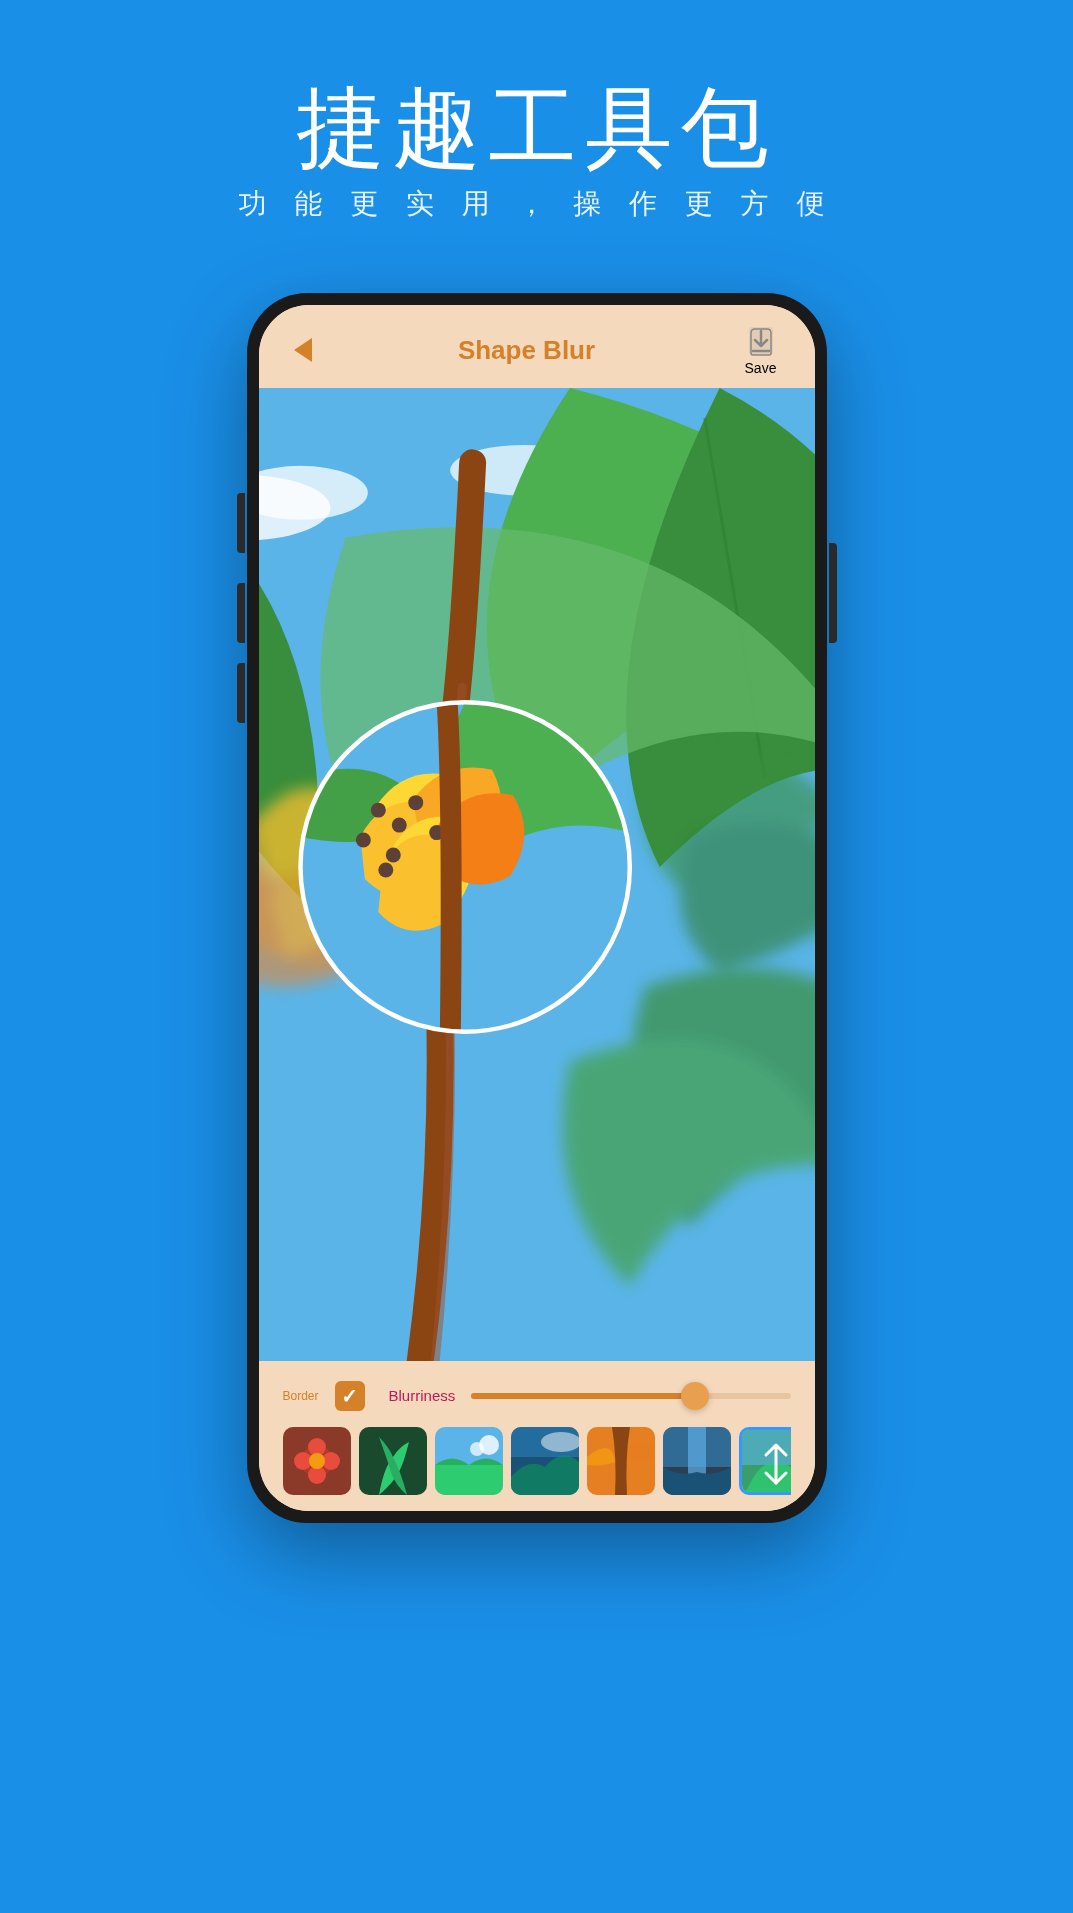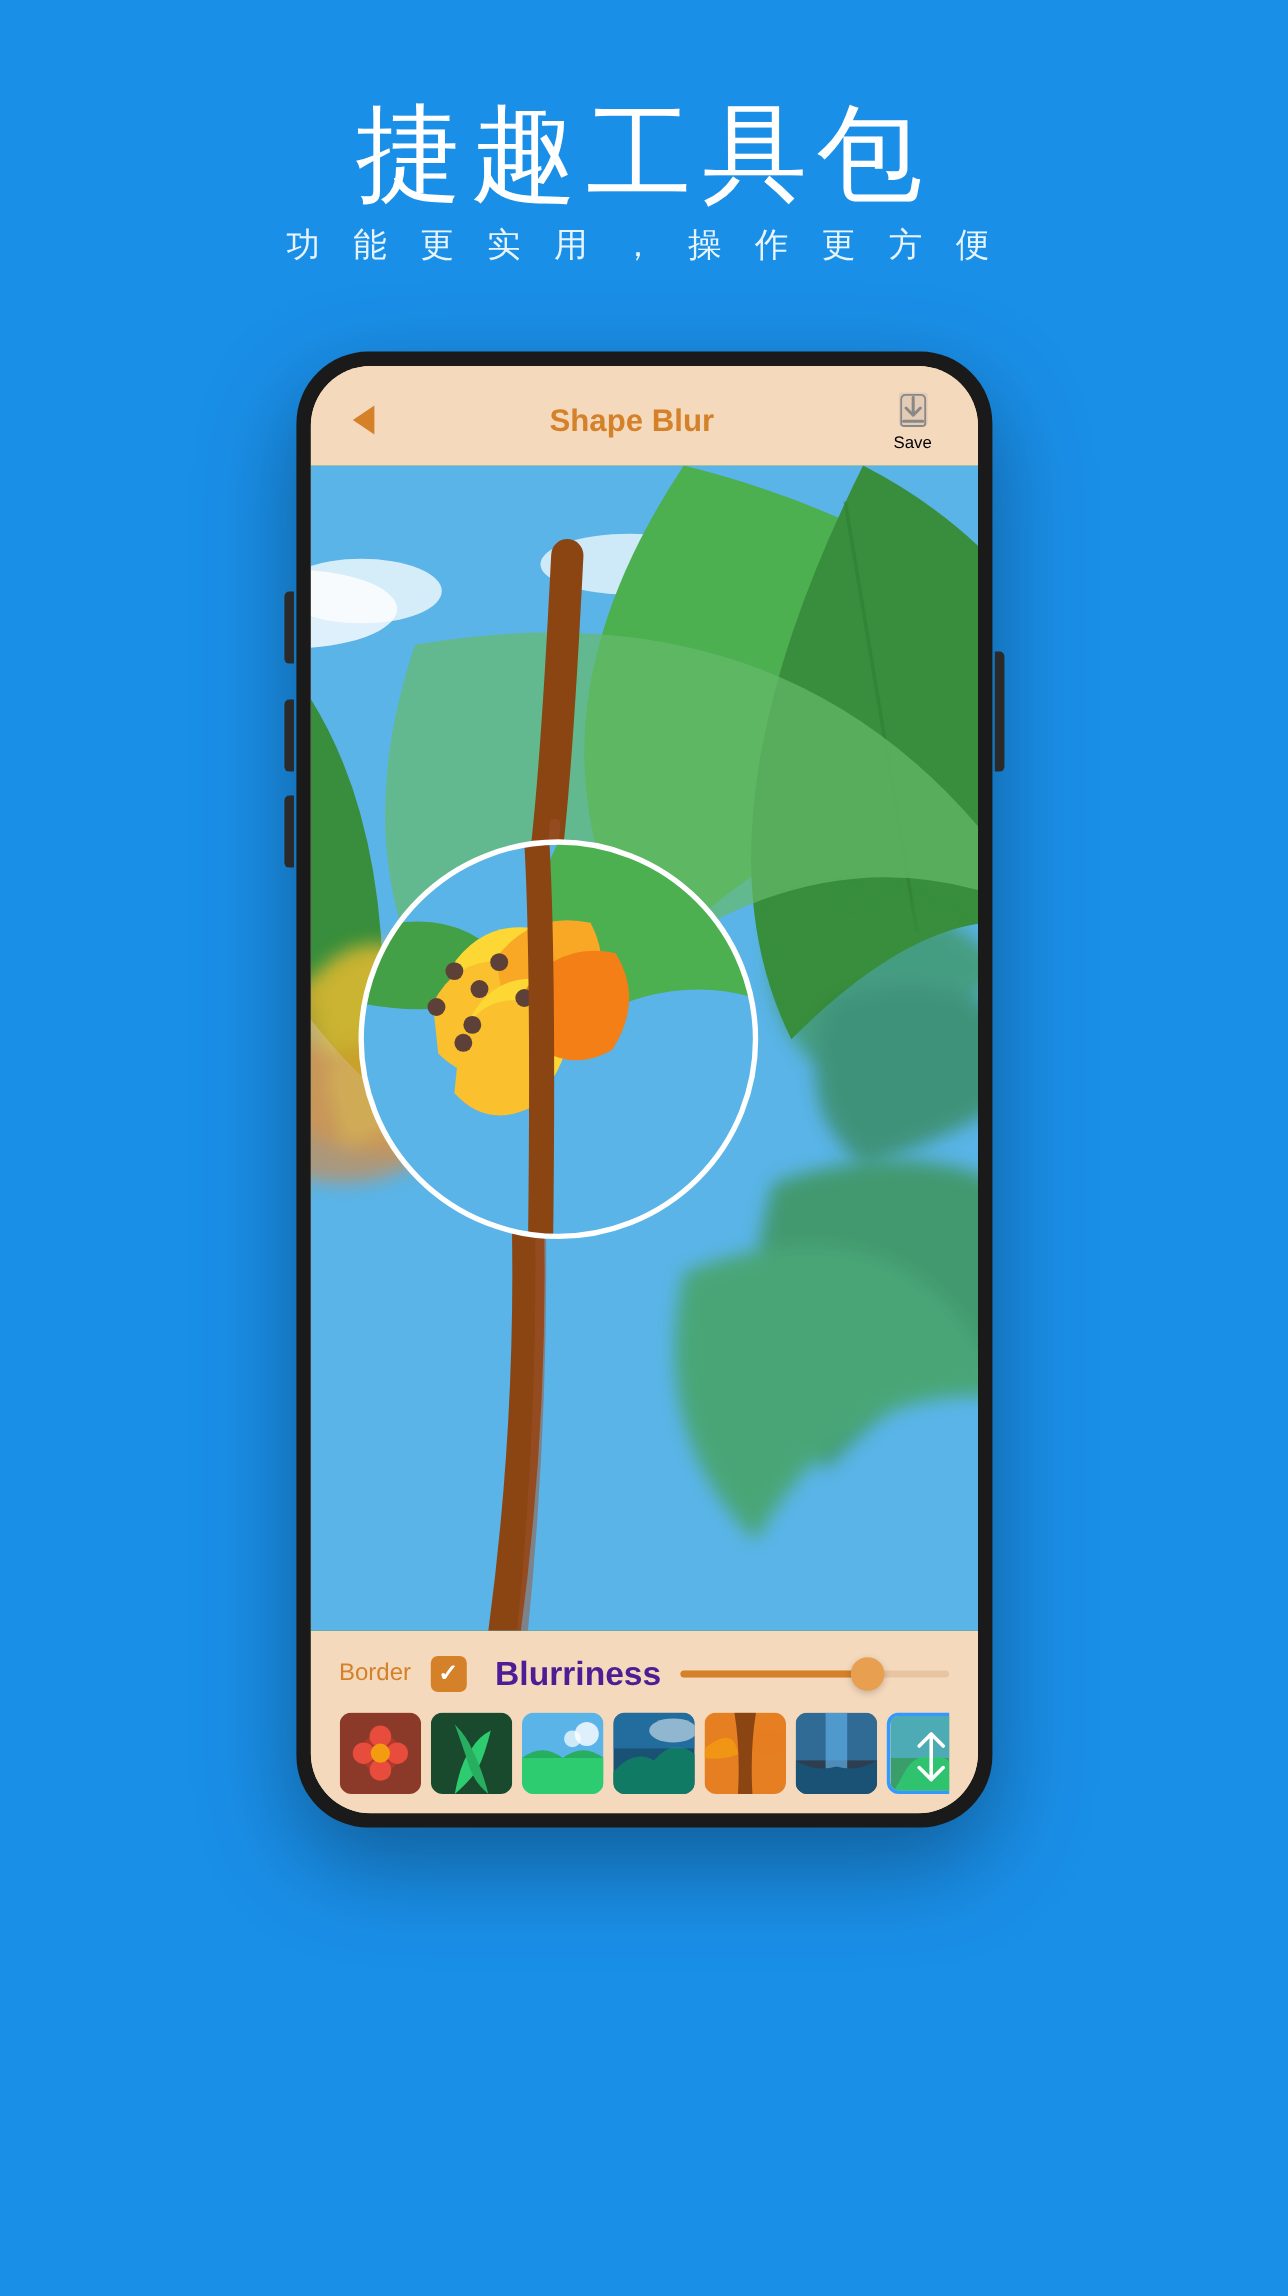--- a/index.html
+++ b/index.html
@@ -177,21 +177,21 @@
     }
 
     .controls-row {
       display: flex;
       align-items: center;
       gap: 16px;
       margin-bottom: 16px;
     }
 
     .border-label {
-      font-size: 20px;
+      font-size: 12px;
       color: #d4812a;
       font-weight: 500;
     }
 
     .checkbox-wrapper {
       width: 30px;
       height: 30px;
       background: #d4812a;
       border-radius: 6px;
       display: flex;
@@ -199,23 +199,23 @@
       justify-content: center;
     }
 
     .checkmark {
       color: white;
       font-size: 20px;
       font-weight: 700;
     }
 
     .blurriness-label {
-      font-size: 28px;
-      color: #4c1d95;
-      font-weight: 700;
+      font-size: 15px;
+      color: #be185d;
+      font-weight: 400;
       margin-left: 8px;
     }
 
     .slider-track {
       flex: 1;
       height: 6px;
       background: #e8c5a0;
       border-radius: 3px;
       position: relative;
     }

